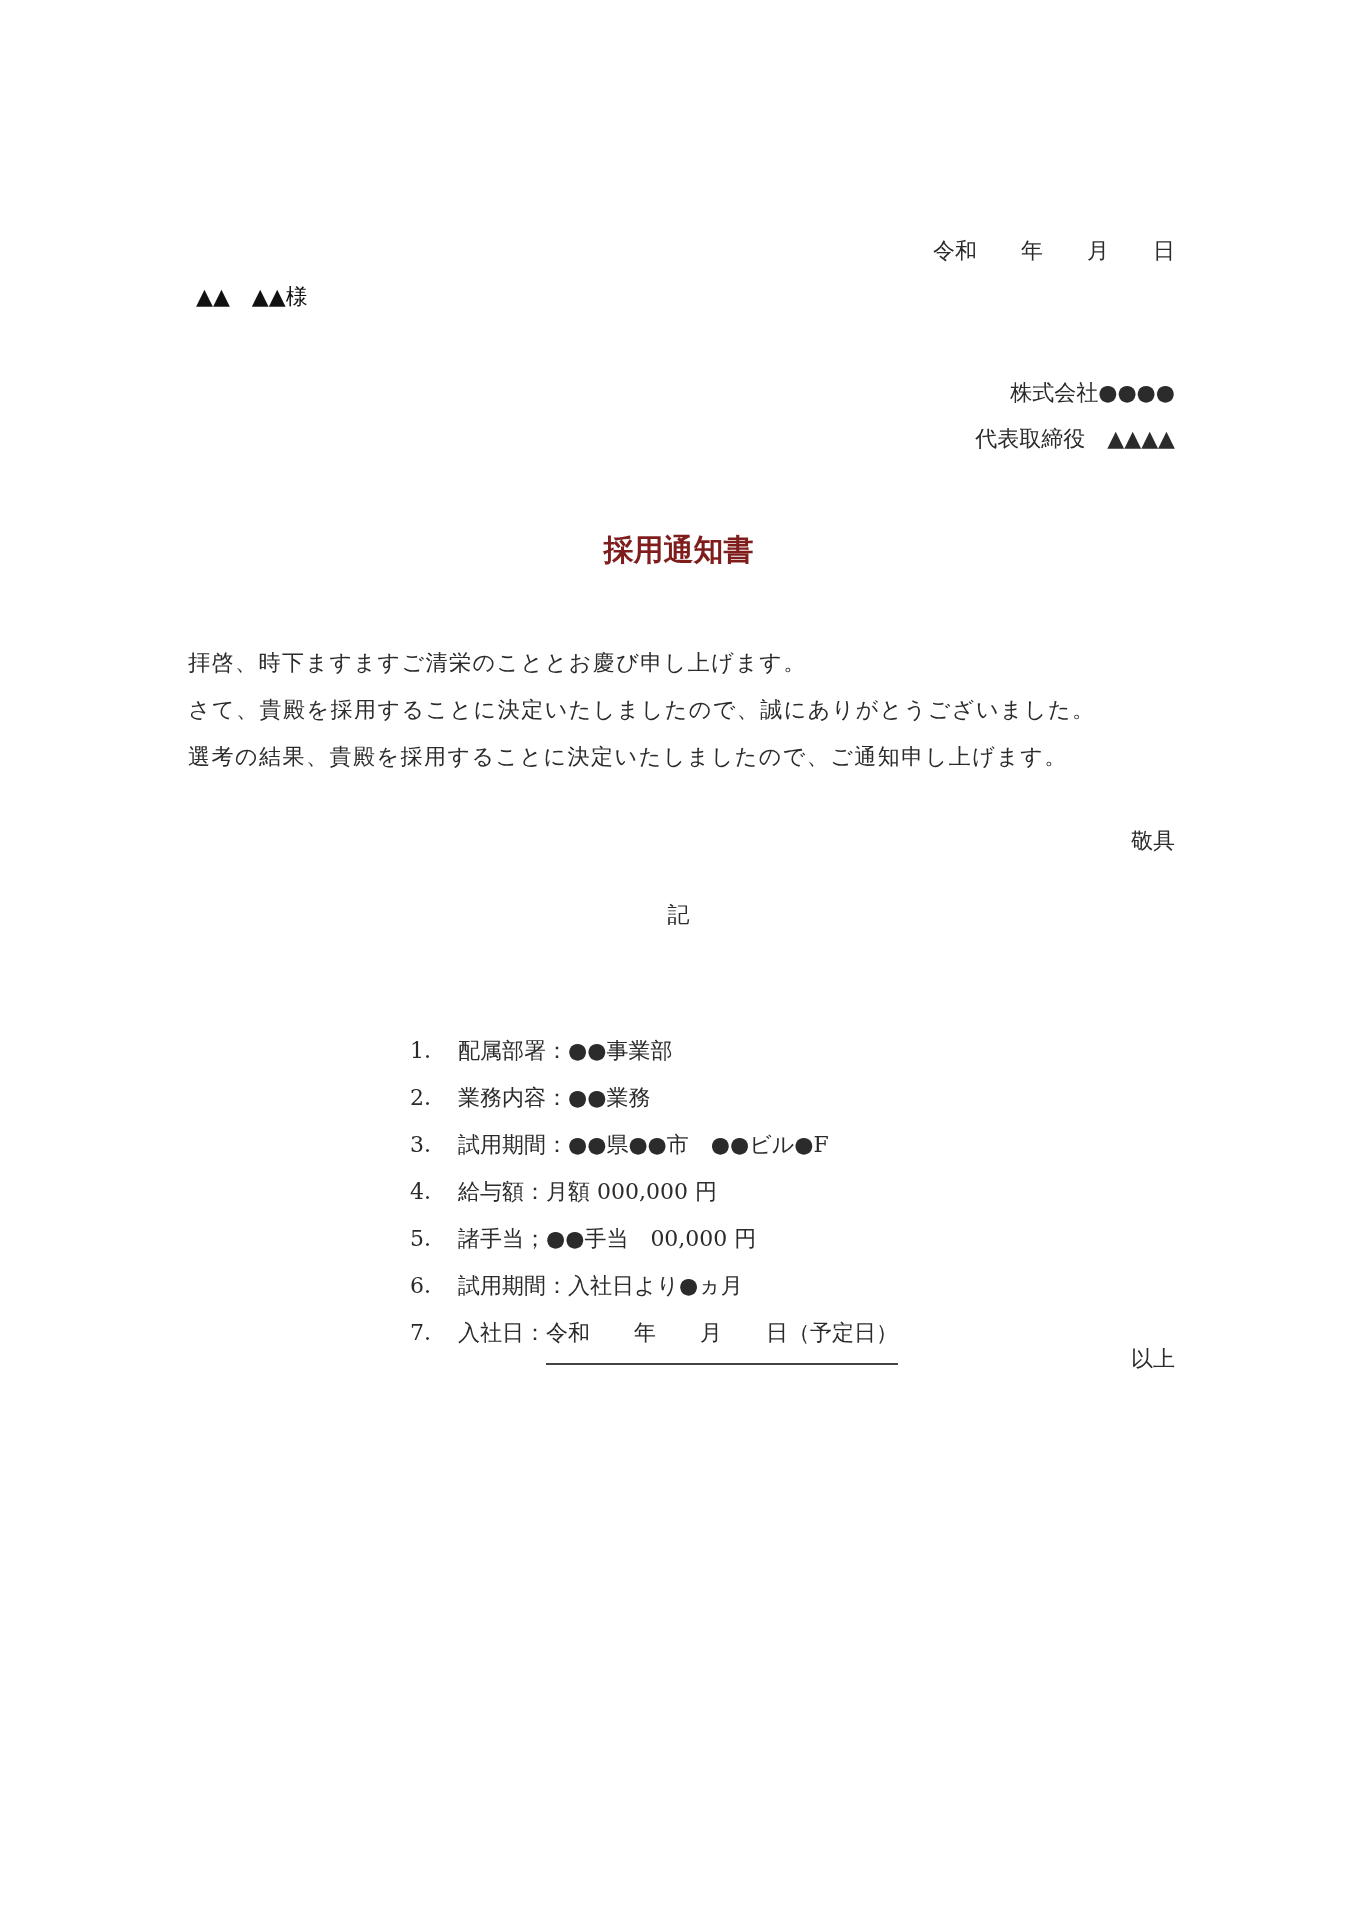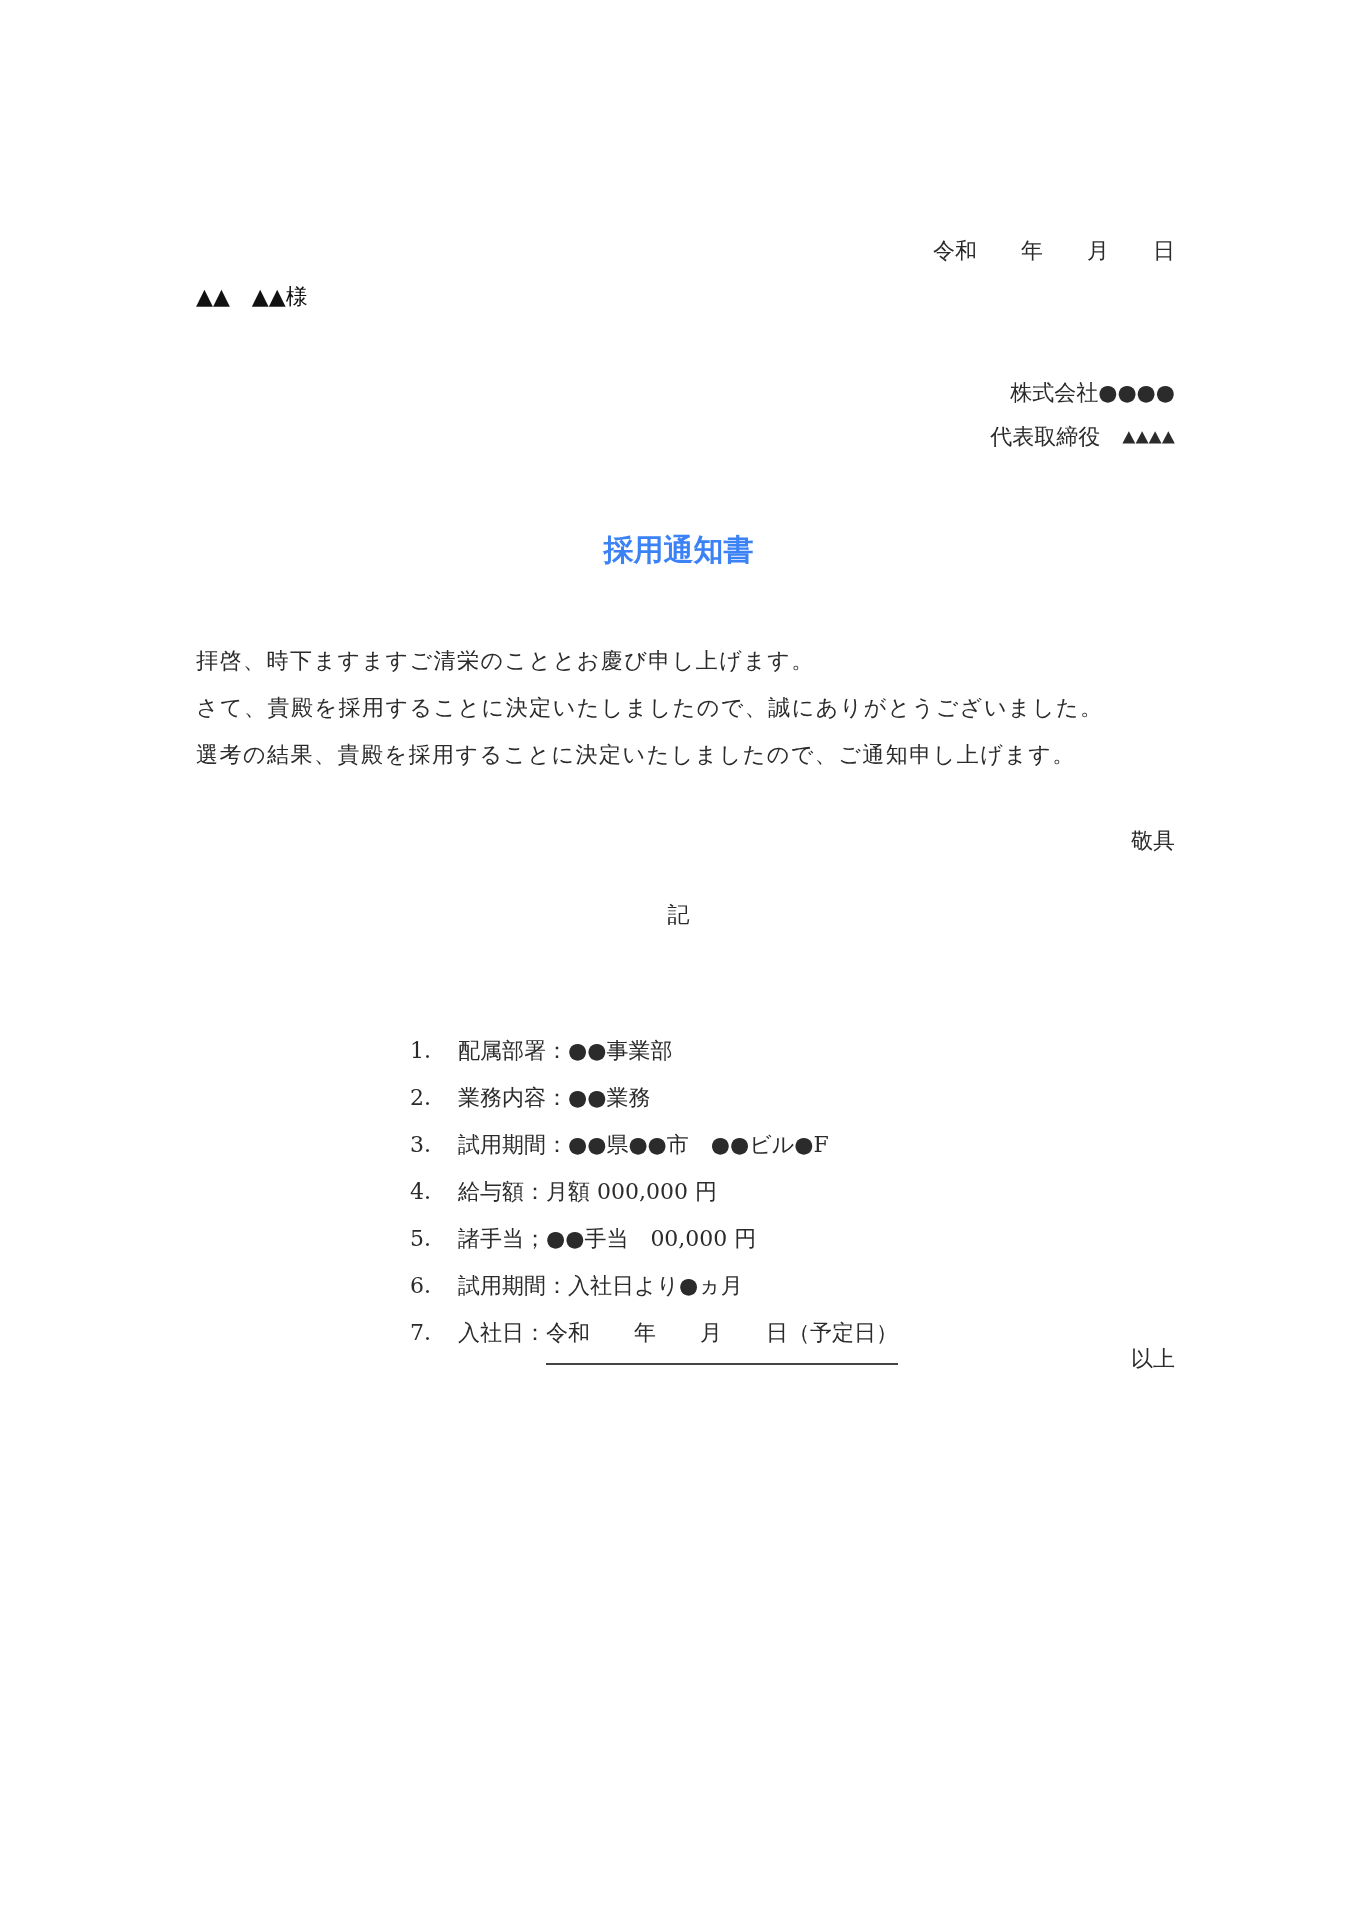--- a/index.html
+++ b/index.html
@@ -4,39 +4,39 @@
   <style>
     html, body { margin: 0; padding: 0; background: #ffffff; }
     body {
       width: 1357px; height: 1920px; position: relative; overflow: hidden;
       font-family: "DejaVu Serif", "Liberation Serif", serif;
       color: #2b2b2b;
     }
     .abs { position: absolute; white-space: pre; line-height: 1; }
     .txt { font-size: 22px; }
     .right { right: 182px; text-align: right; }
-    .title { font-size: 30px; font-weight: bold; left: 0; width: 1357px; text-align: center; top: 535px; color: #3b82f6; }
+    .title { font-size: 30px; font-weight: bold; left: 0; width: 1357px; text-align: center; top: 535px; color: #7f1d1d; }
     .center { left: 0; width: 1357px; text-align: center; }
-    .para { left: 196px; font-size: 22px; letter-spacing: 1.5px; font-family: Liberation Mono, monospace; }
+    .para { left: 188px; font-size: 22px; letter-spacing: 1.5px; }
     .item { left: 382px; font-size: 22px; }
     .item .num { display: inline-block; width: 48px; }
     .underline { border-bottom: 2px solid #444; padding-bottom: 18px; }
     .sym { color: #111; }
   </style>
 </head>
 <body>
 
 <div>
 
   <div class="abs txt right" style="top:240px;">令和　　年　　月　　日</div>
 
   <div class="abs txt sym" style="left:196px; top:286px;">▲▲　▲▲様</div>
 
   <div class="abs txt right" style="top:382px;text-align:center;">株式会社●●●●</div>
-  <div class="abs txt right" style="top:428px;font-family:Liberation Mono, monospace;">代表取締役　▲▲▲▲</div>
+  <div class="abs txt right" style="top:428px;">代表取締役　▲▲▲▲</div>
 
   <div class="abs title">採用通知書</div>
 
   <div class="abs para" style="top:652px;">拝啓、時下ますますご清栄のこととお慶び申し上げます。</div>
   <div class="abs para" style="top:699px;">さて、貴殿を採用することに決定いたしましたので、誠にありがとうございました。</div>
   <div class="abs para" style="top:746px;">選考の結果、貴殿を採用することに決定いたしましたので、ご通知申し上げます。</div>
 
   <div class="abs txt right" style="top:794px;margin-top:36px;">敬具</div>
 
   <div class="abs txt center" style="top:904px;">記</div>

